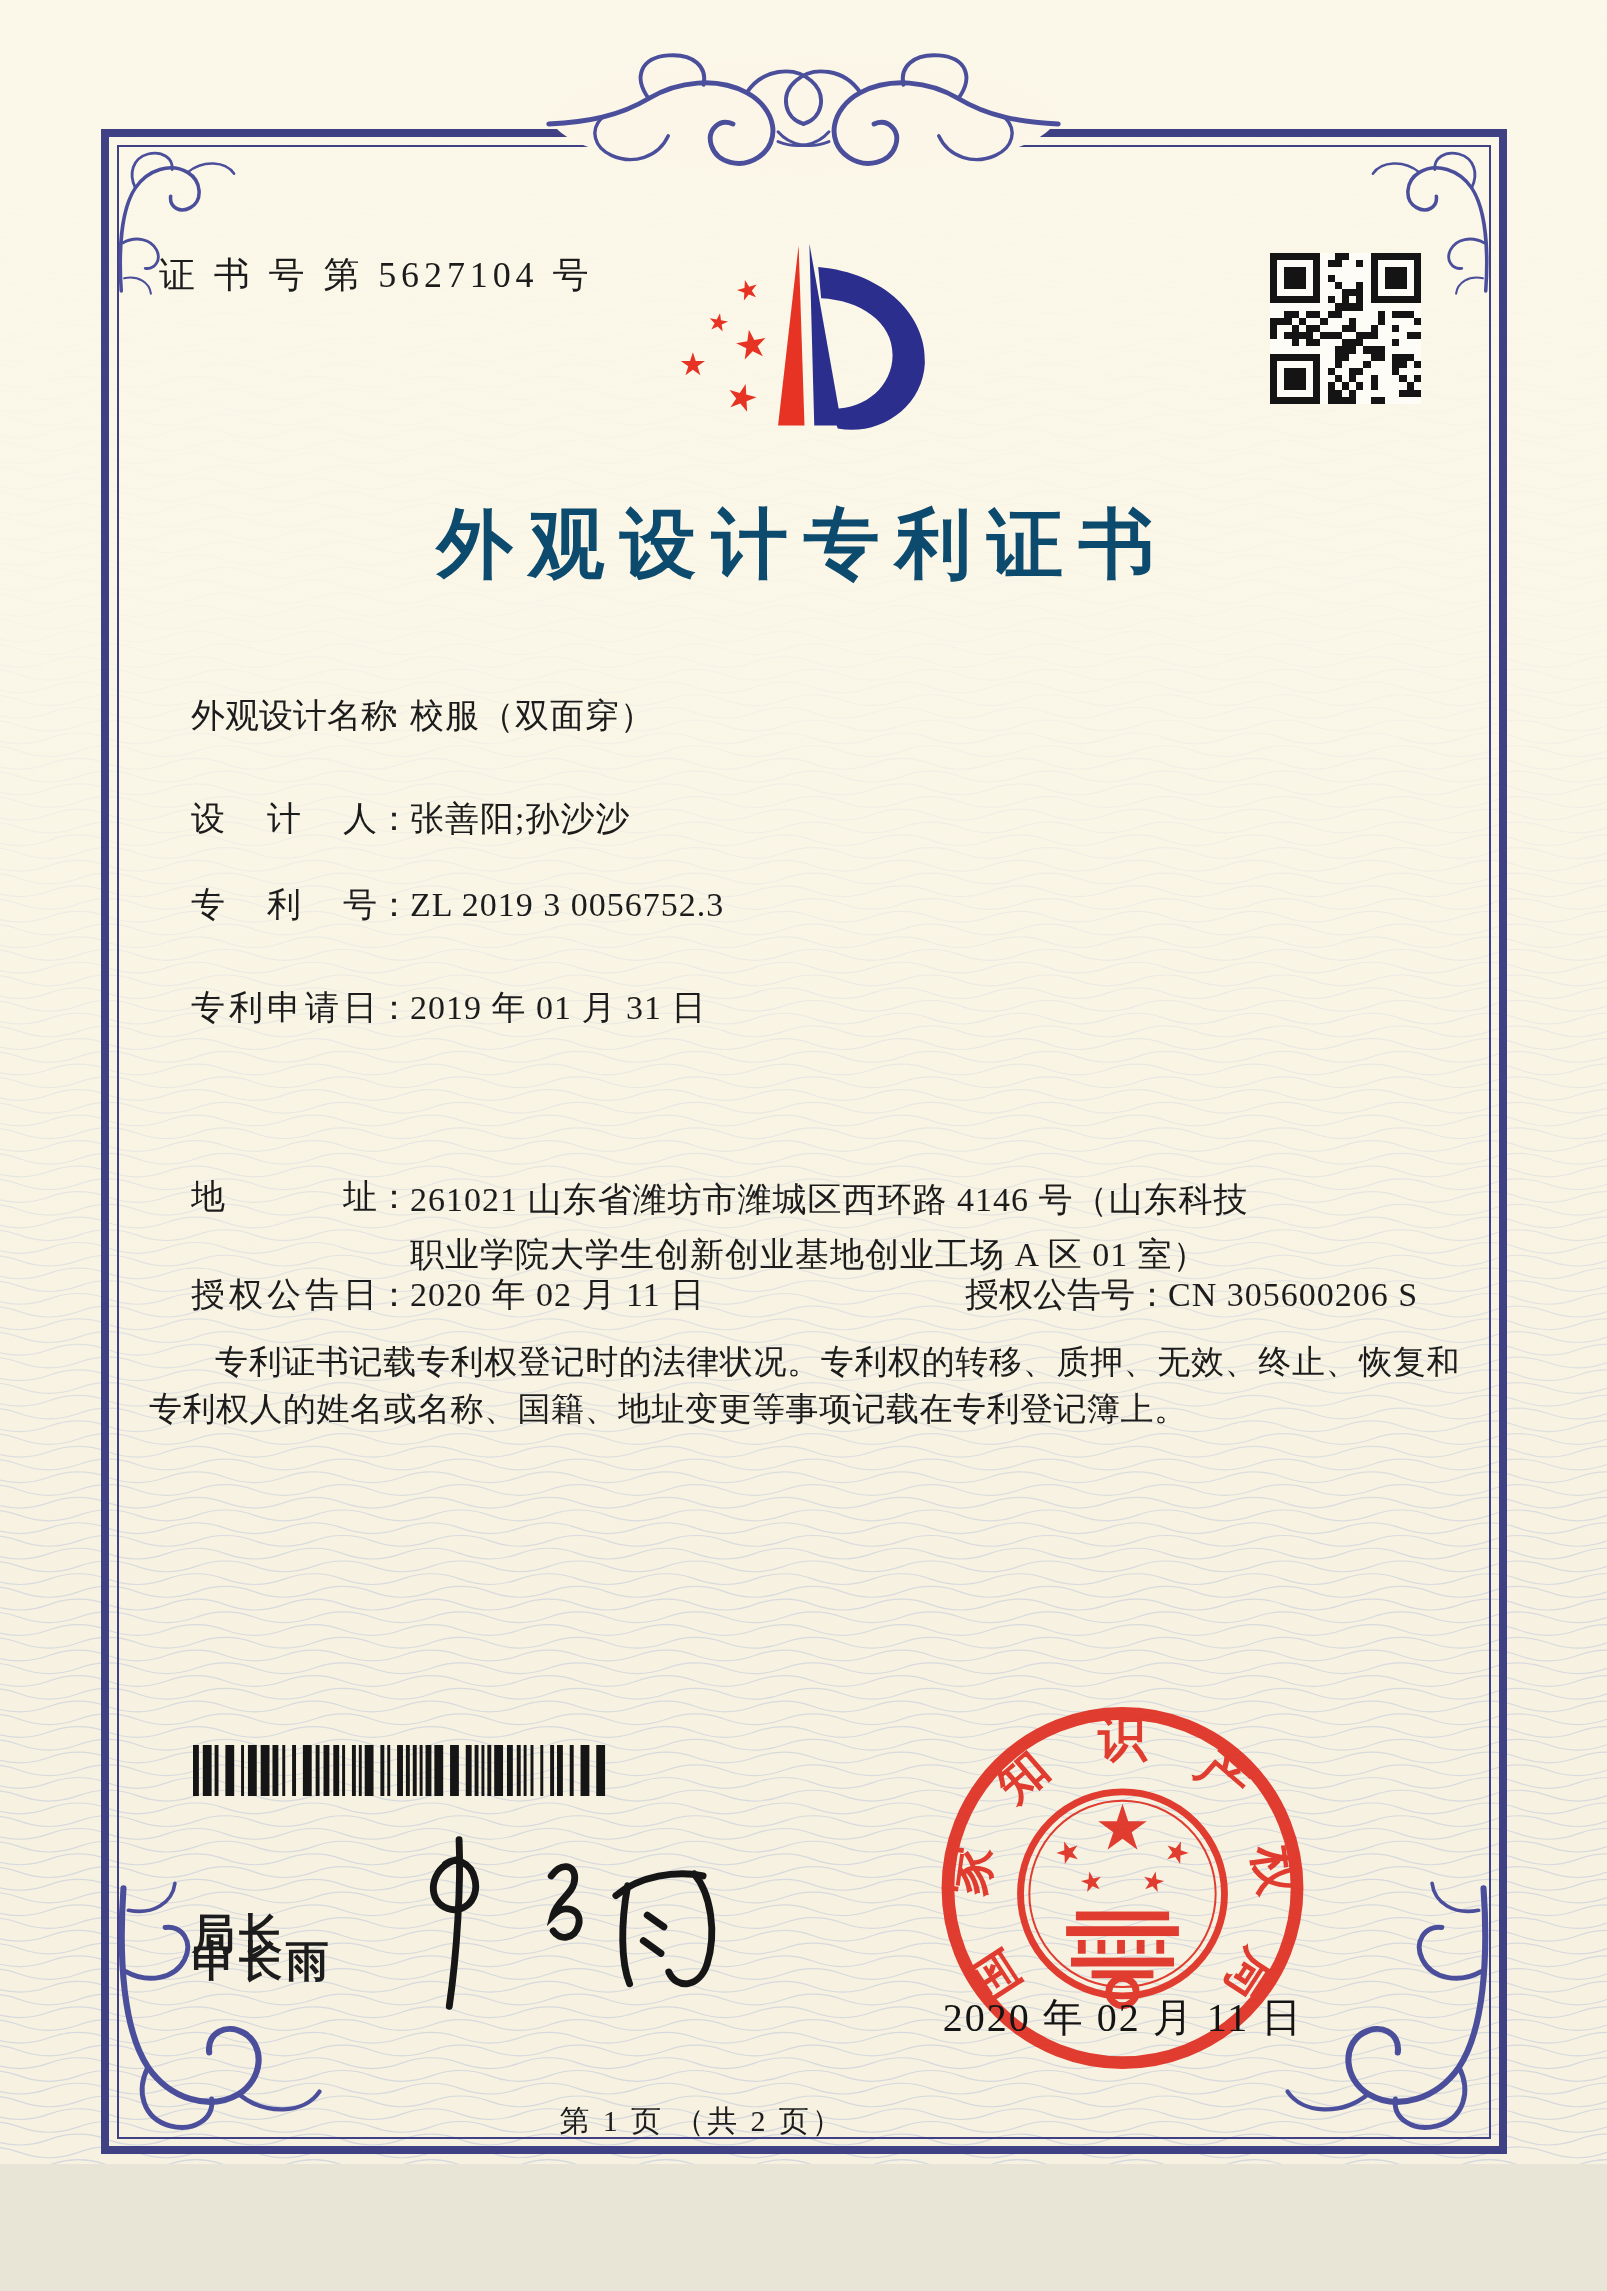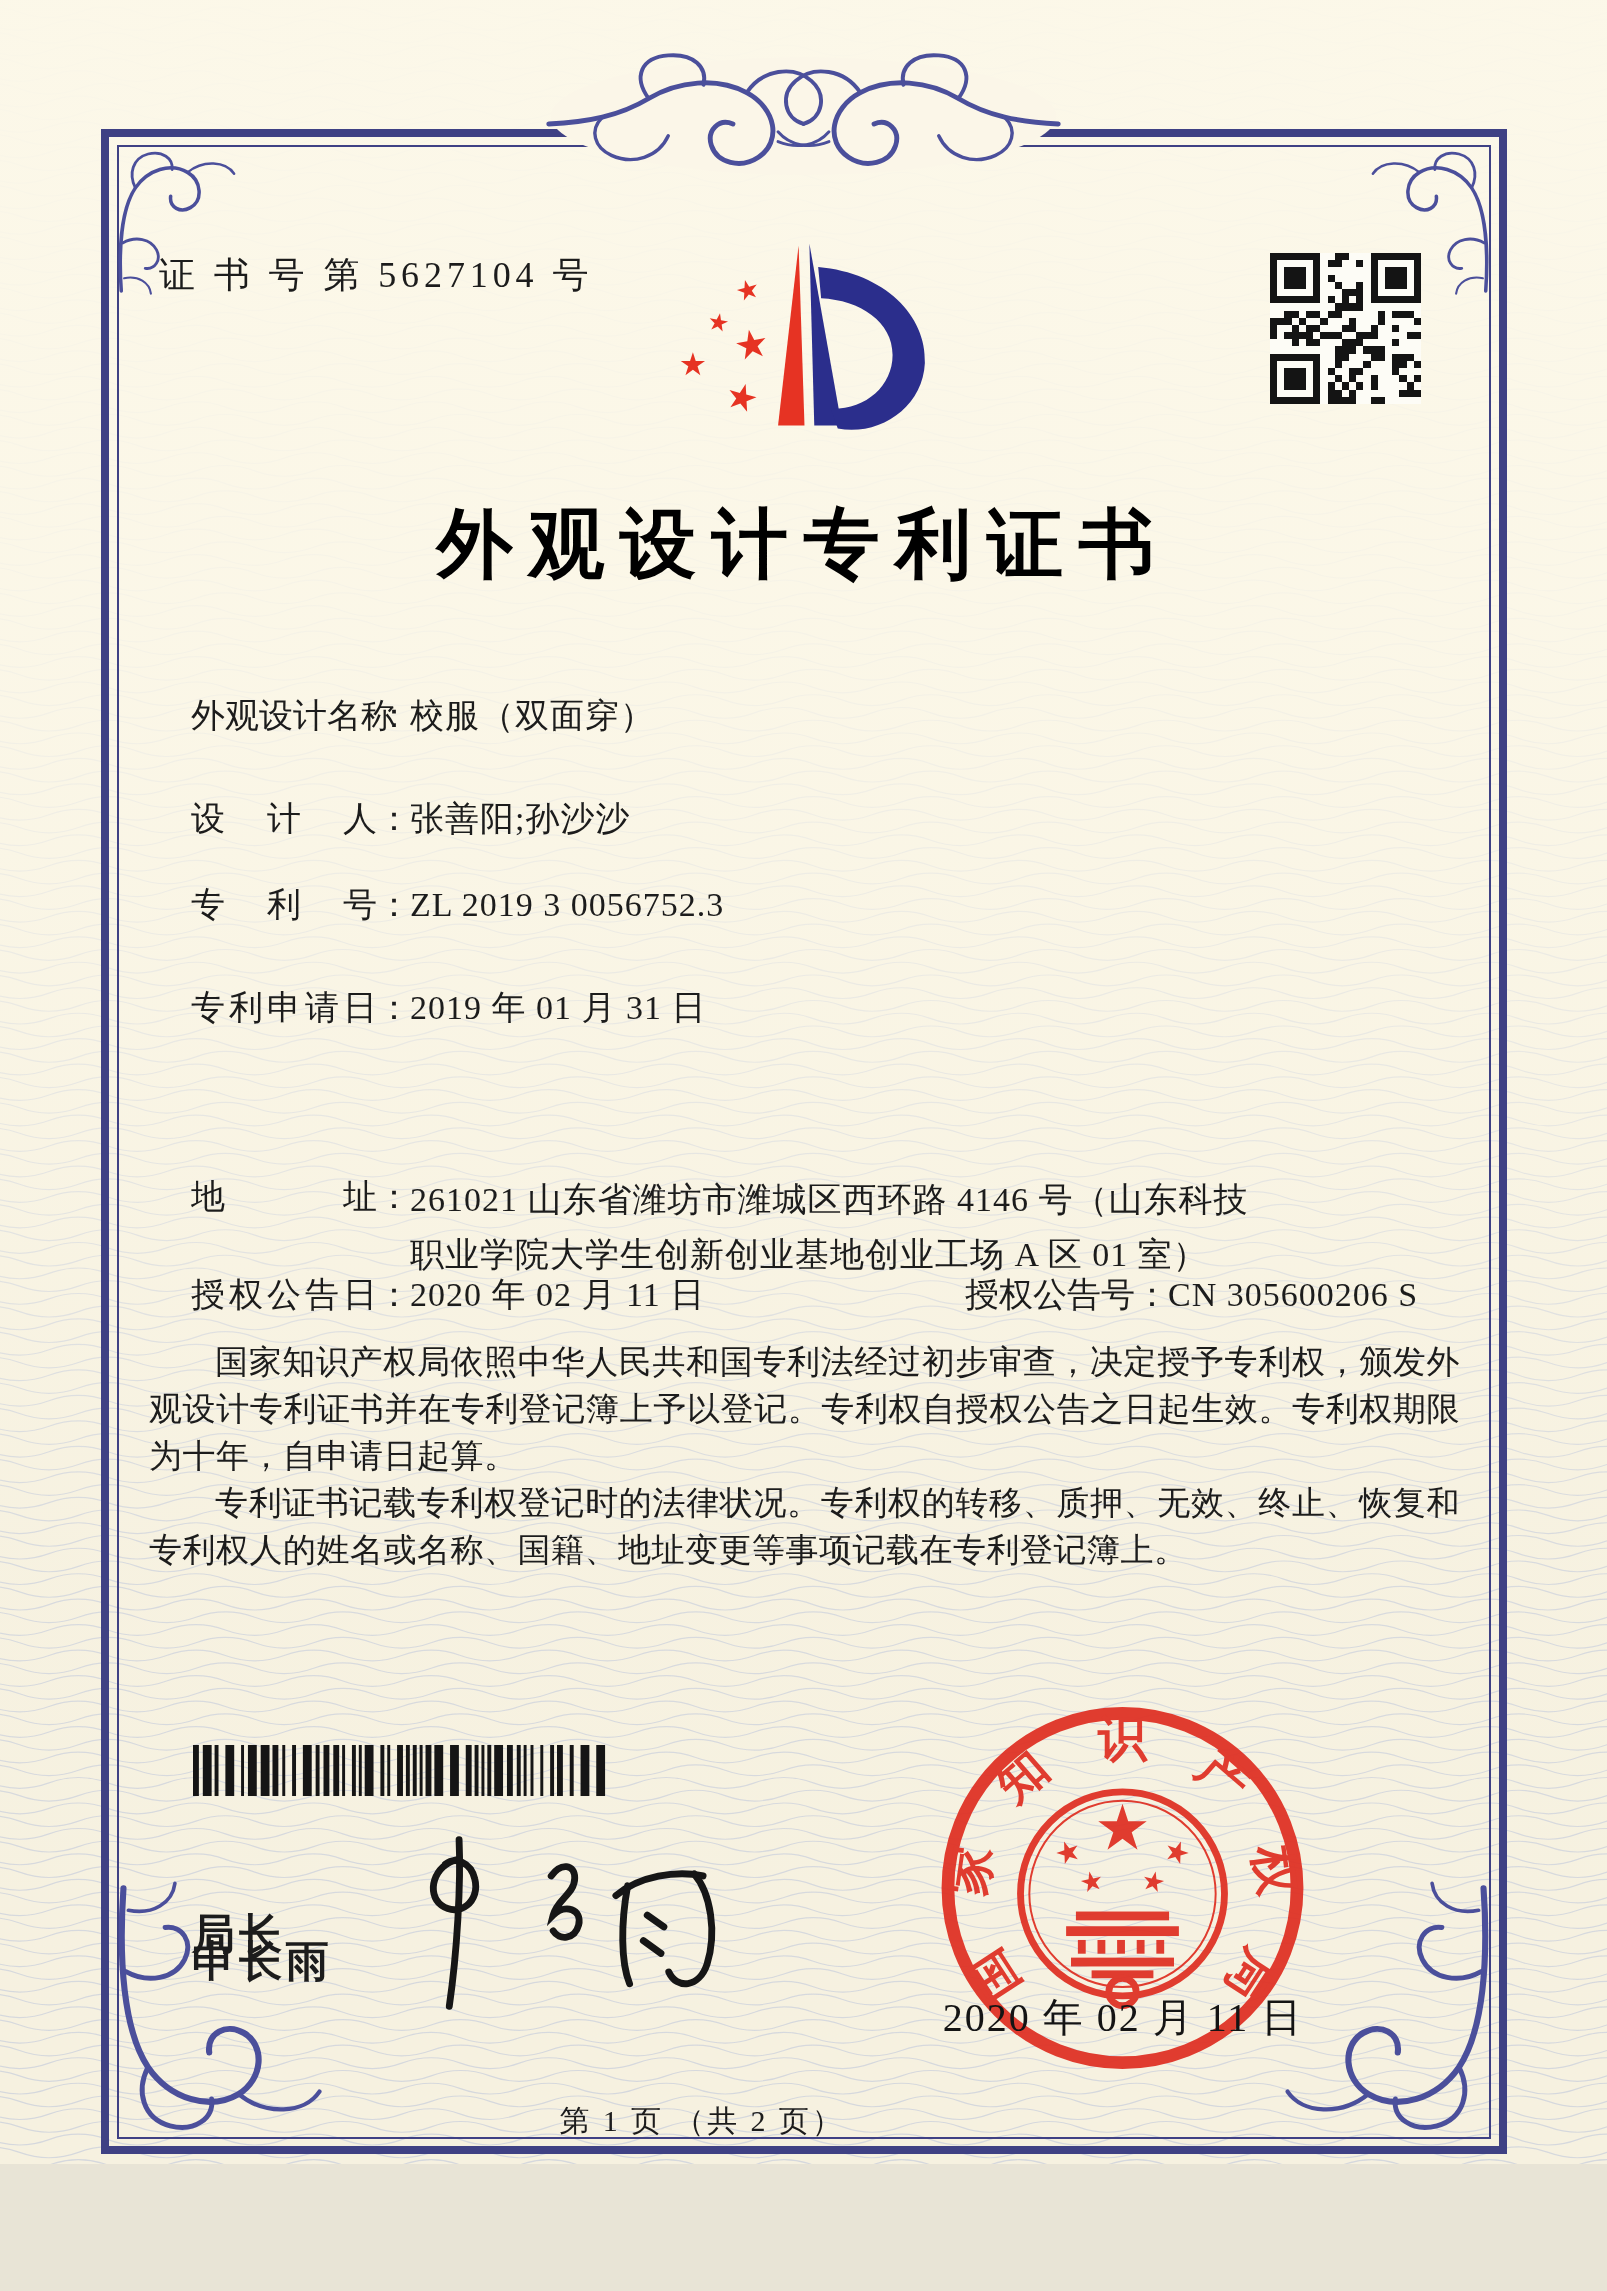--- a/index.html
+++ b/index.html
@@ -22,21 +22,21 @@
   .ornaments{position:absolute;inset:0;z-index:3;pointer-events:none;}
 
   .content{position:absolute;inset:0;z-index:4;}
 
   .cert-no{position:absolute;left:159px;top:251px;font-size:36px;letter-spacing:4.9px;white-space:nowrap;}
 
   .logo{position:absolute;left:632px;top:220px;}
   .qr{position:absolute;left:1270px;top:253px;}
 
   .title{position:absolute;left:0;top:494px;width:100%;text-align:center;
-    font-size:76px;font-weight:bold;letter-spacing:15.7px;color:#000000;}
+    font-size:76px;font-weight:bold;letter-spacing:15.7px;color:#0c4a6e;}
 
   .row{position:absolute;left:191px;font-size:34px;line-height:1.45;white-space:nowrap;}
   .row .flabel{display:inline-block;width:186px;text-align:justify;text-align-last:justify;vertical-align:top;}
   .row .colon{display:inline-block;width:33px;vertical-align:top;}
   .row .fvalue{display:inline-block;vertical-align:top;letter-spacing:1px;}
   .row.addr{white-space:normal;}
   .row.addr .fvalue{width:866px;line-height:55px;}
   .grant2{position:absolute;left:774px;top:0;}
 
   .paras{position:absolute;left:149px;top:1339px;width:1311px;font-size:33px;line-height:47px;
@@ -528,21 +528,20 @@
       <span class="flabel">地址</span><span class="colon">：</span><span class="fvalue">261021 山东省潍坊市潍城区西环路 4146 号（山东科技职业学院大学生创新创业基地创业工场 A 区 01 室）</span>
     </div>
     <div class="row" style="top:1270px">
       <span class="flabel">授权公告日</span><span class="colon">：</span><span class="fvalue">2020 年 02 月 11 日</span>
       <span class="grant2">
         <span>授权公告号</span><span class="colon">：</span><span class="fvalue">CN 305600206 S</span>
       </span>
     </div>
 
     <div class="paras">
-      <p>国家知识产权局依照中华人民共和国专利法经过初步审查，决定授予专利权，颁发外观设计专利证书并在专利登记簿上予以登记。专利权自授权公告之日起生效。专利权期限为十年，自申请日起算。</p>
       <p>专利证书记载专利权登记时的法律状况。专利权的转移、质押、无效、终止、恢复和专利权人的姓名或名称、国籍、地址变更等事项记载在专利登记簿上。</p>
     </div>
 
     <svg class="barcode" width="416" height="53" viewBox="0 0 424 54">
       <g id="bars" fill="#151515">
           <rect x="0" y="1" width="6" height="52"></rect>
           <rect x="10" y="1" width="9" height="52"></rect>
           <rect x="22" y="1" width="4" height="52"></rect>
           <rect x="33" y="1" width="9" height="52"></rect>
           <rect x="49" y="1" width="3" height="52"></rect>

